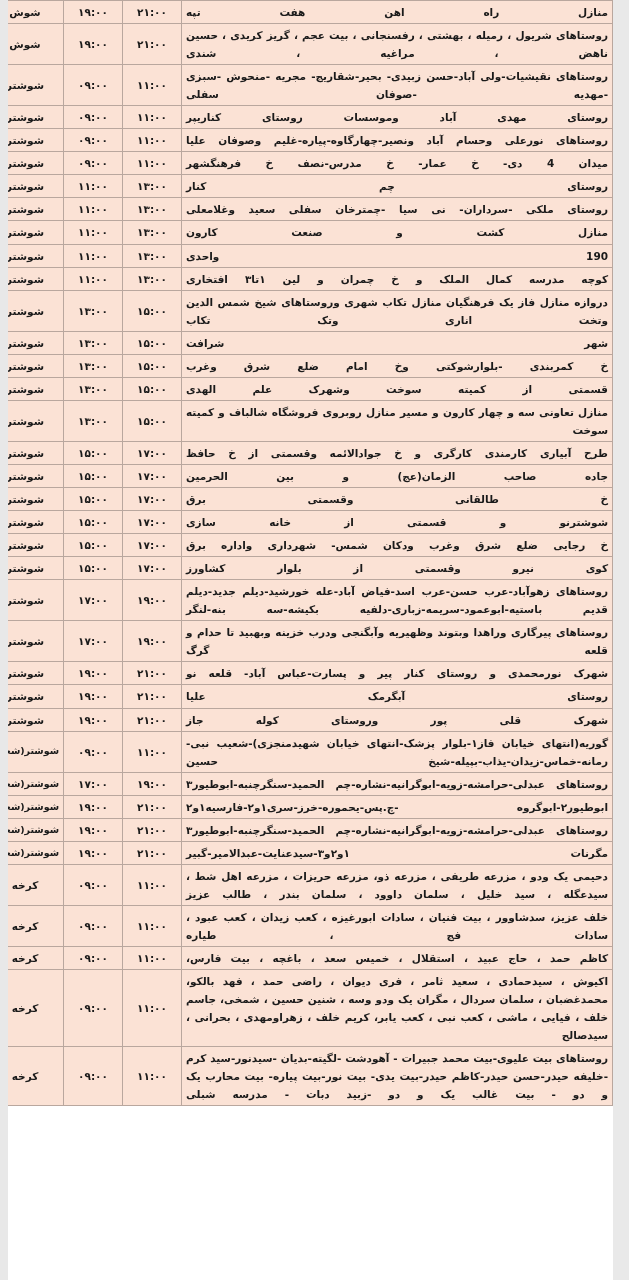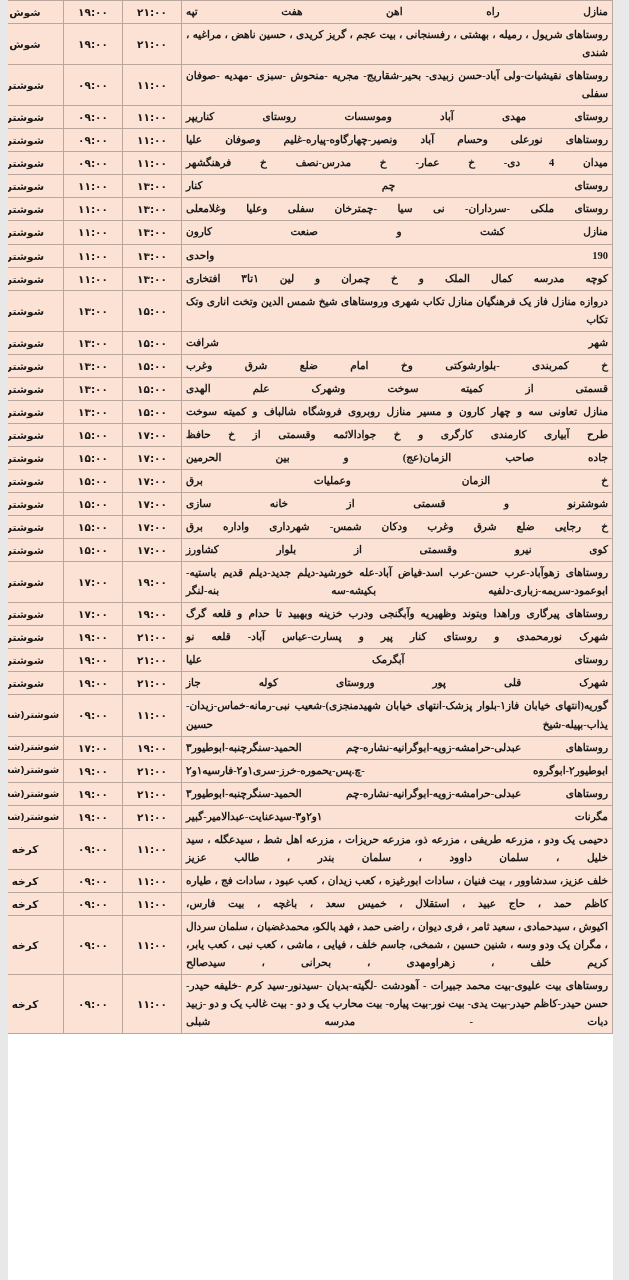--- a/index.html
+++ b/index.html
@@ -64,21 +64,20 @@
   }
 
   
   td.desc {
     width: 422px;
     text-align: justify;
     text-align-last: justify;
     padding-right: 6px;
     padding-left: 6px;
     background: #fbe2d5;
-    font-family: Liberation Serif, serif;
   }
 
   
   td.time {
     width: 50px;
     text-align: center;
     background: #cbe2ad;
     font-size: 11px;
     letter-spacing: 0.2px;
     white-space: nowrap;
@@ -140,21 +139,21 @@
             <td class="time">۰۹:۰۰</td>
             <td class="city">شوشتر</td>
           </tr>
           <tr>
             <td class="desc">روستای چم کنار</td>
             <td class="time">۱۳:۰۰</td>
             <td class="time">۱۱:۰۰</td>
             <td class="city">شوشتر</td>
           </tr>
           <tr>
-            <td class="desc">روستای ملکی -سرداران- نی سیا -چمترخان سفلی وعلیا وغلامعلی</td>
+            <td class="desc">روستای ملکی -سرداران- نی سیا -چمترخان سفلی سعید وغلامعلی</td>
             <td class="time">۱۳:۰۰</td>
             <td class="time">۱۱:۰۰</td>
             <td class="city">شوشتر</td>
           </tr>
           <tr>
             <td class="desc">منازل کشت و صنعت کارون</td>
             <td class="time">۱۳:۰۰</td>
             <td class="time">۱۱:۰۰</td>
             <td class="city">شوشتر</td>
           </tr>
@@ -206,21 +205,21 @@
             <td class="time">۱۵:۰۰</td>
             <td class="city">شوشتر</td>
           </tr>
           <tr>
             <td class="desc">جاده صاحب الزمان(عج) و بین الحرمین</td>
             <td class="time">۱۷:۰۰</td>
             <td class="time">۱۵:۰۰</td>
             <td class="city">شوشتر</td>
           </tr>
           <tr>
-            <td class="desc">خ الزمان وعملیات برق</td>
+            <td class="desc">خ طالقانی وقسمتی برق</td>
             <td class="time">۱۷:۰۰</td>
             <td class="time">۱۵:۰۰</td>
             <td class="city">شوشتر</td>
           </tr>
           <tr>
             <td class="desc">شوشترنو و قسمتی از خانه سازی</td>
             <td class="time">۱۷:۰۰</td>
             <td class="time">۱۵:۰۰</td>
             <td class="city">شوشتر</td>
           </tr>

